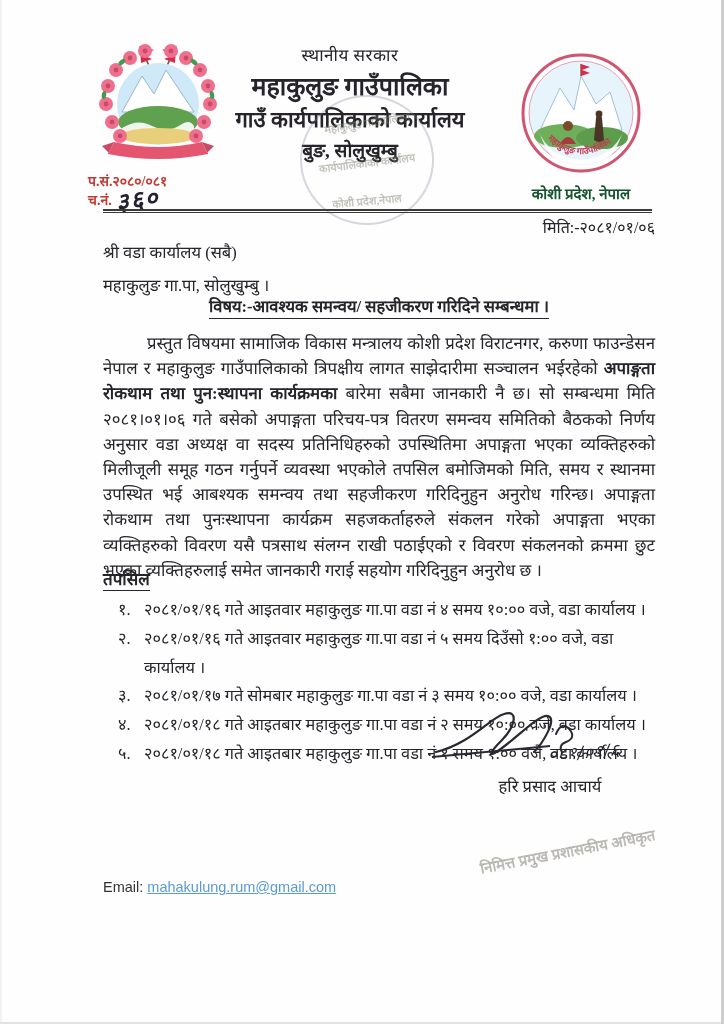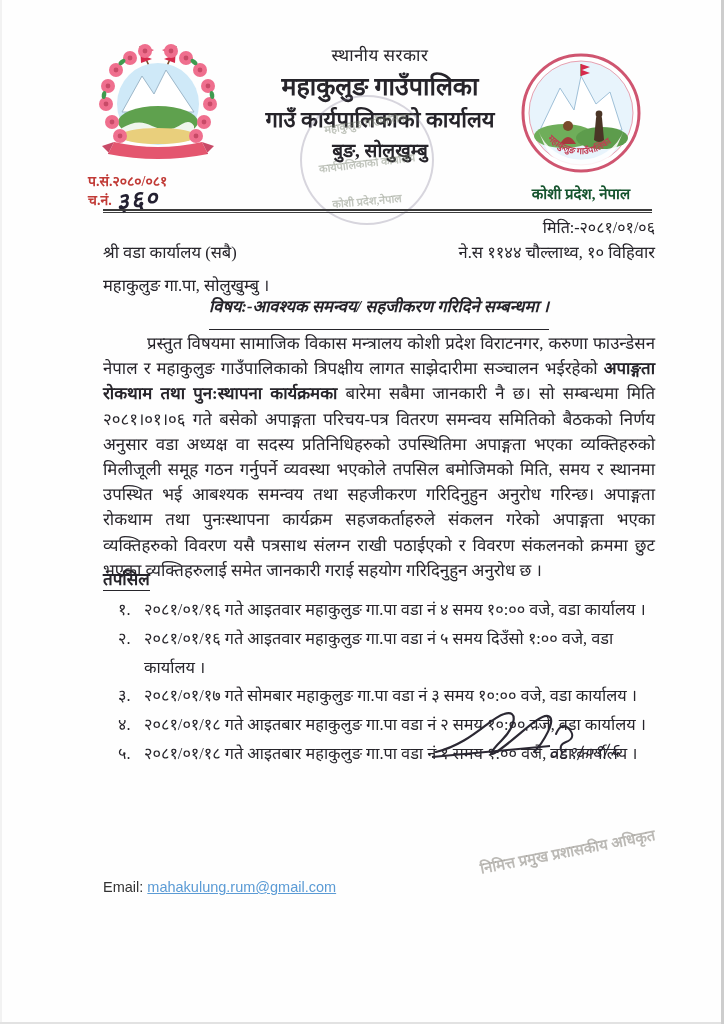--- a/index.html
+++ b/index.html
@@ -11,21 +11,21 @@
     background:#fefefe;
     font-family:"Liberation Serif","DejaVu Serif",serif;
     color:#26242a;
     overflow:hidden;
     box-shadow: inset -3px 0 0 #cdcdcd, inset 0 -2px 0 #e2e2e2, inset 2px 0 0 #f2f2f2;
   }
   
   .emblem-left { position:absolute; left:92px; top:42px; width:132px; height:128px; }
   .seal-right  { position:absolute; left:520px; top:52px; width:122px; height:122px; }
   .header-center {
-    position:absolute; left:200px; top:46px; width:360px; text-align:center;
+    position:absolute; left:170px; top:46px; width:360px; text-align:center;
     line-height:1.15;
   }
   .gov-line   { font-size:17px; letter-spacing:.5px; }
   .muni-line  { font-size:25px; font-weight:bold; margin-top:7px; }
   .office-line{ font-size:22px; font-weight:600; margin-top:6px; }
   .place-line { font-size:19px; font-weight:bold; margin-top:7px; }
   .est-line   { font-size:15px; font-weight:bold; margin-top:5px; }
   .province-line {
     position:absolute; left:512px; top:183px; width:138px; text-align:center;
     font-size:15px; font-weight:bold; color:#14532d;
@@ -55,21 +55,21 @@
     border-top:2px solid #3b3b3b; border-bottom:1px solid #3b3b3b;
   }
   
   .date-line { position:absolute; right:69px; top:216px; font-size:16px; }
   .addr-block { position:absolute; left:103px; top:240px; width:552px; font-size:16.5px; }
   .addr-row { display:flex; justify-content:space-between; }
   .addr-line2 { margin-top:10px; }
   .subject-wrap { position:absolute; left:103px; top:294px; width:552px; text-align:center; }
   .subject {
     display:inline-block; font-size:16.5px; font-weight:bold;
-    border-bottom:1.5px solid #26242a; padding-bottom:12px;font-style:italic;
+    border-bottom:1.5px solid #26242a; padding-bottom:1px;
   }
   
   .body-par {
     position:absolute; left:103px; top:331px; width:552px;
     font-size:16.8px; line-height:25.2px; text-align:justify; text-indent:44px;
   }
   .bold { font-weight:bold; }
   .tapasil-wrap { position:absolute; left:103px; top:567px; }
   .tapasil {
     font-size:17px; font-weight:bold; border-bottom:1.6px solid #26242a; padding-bottom:1px;
@@ -200,21 +200,20 @@
     </div>
   </div>
 
   <div class="separator"></div>
 
   <div class="date-line">मिति:-२०८१/०१/०६</div>
 
   <div class="addr-block">
     <div class="addr-row">
       <span>श्री वडा कार्यालय (सबै)</span>
-      <span>ने.स ११४४ चौल्लाथ्व, १० विहिवार</span>
     </div>
     <div class="addr-line2">महाकुलुङ गा.पा, सोलुखुम्बु ।</div>
   </div>
 
   <div class="subject-wrap">
     <span class="subject">विषय:-आवश्यक समन्वय/ सहजीकरण गरिदिने सम्बन्धमा ।</span>
   </div>
 
   <p class="body-par"><span>प्रस्तुत विषयमा सामाजिक विकास मन्त्रालय कोशी प्रदेश विराटनगर, करुणा फाउन्डेसन नेपाल र महाकुलुङ गाउँपालिकाको त्रिपक्षीय लागत साझेदारीमा सञ्चालन भईरहेको </span><span class="bold">अपाङ्गता रोकथाम तथा पुन:स्थापना कार्यक्रमका</span><span> बारेमा सबैमा जानकारी नै छ। सो सम्बन्धमा मिति २०८१।०१।०६ गते बसेको अपाङ्गता परिचय-पत्र वितरण समन्वय समितिको बैठकको निर्णय अनुसार वडा अध्यक्ष वा सदस्य प्रतिनिधिहरुको उपस्थितिमा अपाङ्गता भएका व्यक्तिहरुको मिलीजूली समूह गठन गर्नुपर्ने व्यवस्था भएकोले तपसिल बमोजिमको मिति, समय र स्थानमा उपस्थित भई आबश्यक समन्वय तथा सहजीकरण गरिदिनुहुन अनुरोध गरिन्छ।  अपाङ्गता रोकथाम तथा पुनःस्थापना कार्यक्रम सहजकर्ताहरुले संकलन गरेको अपाङ्गता भएका व्यक्तिहरुको विवरण यसै पत्रसाथ संलग्न राखी पठाईएको र विवरण संकलनको क्रममा छुट भएका व्यक्तिहरुलाई समेत जानकारी गराई सहयोग गरिदिनुहुन अनुरोध छ ।</span></p>
 
@@ -246,20 +245,21 @@
   </div>
 
   <div class="sig-block">
     <svg class="sig-svg" width="240" height="72" viewBox="0 0 240 72">
       <path d="M6 52 C40 44 60 18 74 14 C90 9 84 28 72 40 C60 52 56 60 72 48 C92 33 110 14 118 16 C128 19 112 44 104 52" fill="none" stroke="#2b2833" stroke-width="2.2" stroke-linecap="round"></path>
       <path d="M2 57 L120 46" fill="none" stroke="#2b2833" stroke-width="2"></path>
       <path d="M126 34 q6 -14 14 -4 q6 8 -4 12 q-8 3 -4 10" fill="none" stroke="#2b2833" stroke-width="2" stroke-linecap="round"></path>
       <path d="M96 30 L124 24" fill="none" stroke="#2b2833" stroke-width="1.6" stroke-dasharray="1.5 4.5"></path>
     </svg>
     <span class="sig-scribble">०८१/०१/६</span>
+    <div class="sig-name">हरि प्रसाद आचार्य</div>
   </div>
 
   <div class="stamp-faint">निमित्त प्रमुख प्रशासकीय अधिकृत</div>
 
   <div class="footer">
     <div>
       <span>Email:</span>
       <a class="email-link">mahakulung.rum@gmail.com</a>
     </div>
   </div>

